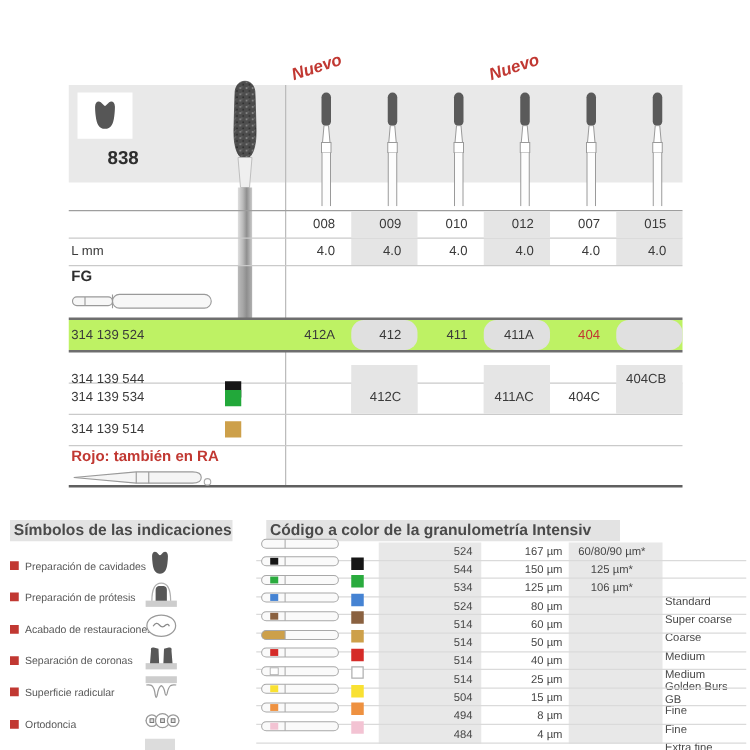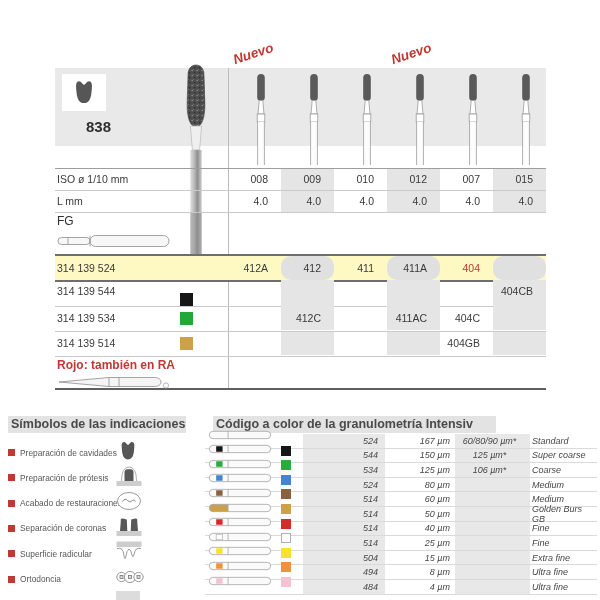--- a/index.html
+++ b/index.html
@@ -15,50 +15,50 @@
   .nuevo1{left:236px;top:52px;} .nuevo2{left:394px;top:52px;}
   .vline{position:absolute;left:228px;top:68px;width:1px;height:321px;background:#bcbcbc;}
   .hline{position:absolute;left:55px;width:491px;}
   .sbur{position:absolute;top:73px;width:18px;height:92px;}
   .bigbur{position:absolute;left:181px;top:64px;width:30px;height:191px;}
   .trow{position:absolute;left:55px;width:491px;font-size:10.5px;}
   .trow .tlabel{position:absolute;left:2px;}
   .trow .cells{position:absolute;left:173px;top:0;width:318px;height:100%;display:flex;}
   .cell{width:53px;height:100%;box-sizing:border-box;text-align:right;padding-right:13px;}
   .cell.band{background:#e5e5e5;}
-  .code-row.tinted{background:#fef9c3;}
+  .code-row.tinted{background:#bef264;}
   .code-row.tinted .cell.band{background:#e0e0e0;border-radius:10px;}
   .cell.red{color:#c13832;}
   .chip{position:absolute;left:125px;top:50%;margin-top:-6.5px;width:13px;height:13px;}
-  .fg-label{position:absolute;left:57px;top:214px;font-size:12px;font-weight:400;color:#2e2e2e;}
+  .fg-label{position:absolute;left:57px;top:214px;font-size:12px;font-weight:700;color:#2e2e2e;}
   .fg-bur{position:absolute;left:57px;top:232px;width:115px;height:18px;}
   .note-red{position:absolute;left:57px;top:358px;font-size:12px;font-weight:700;color:#c13832;}
   .ra-bur{position:absolute;left:57px;top:374px;width:120px;height:16px;}
   
   .sec-title{position:absolute;top:416px;height:17px;line-height:17px;background:#e3e3e3;
              font-size:12.5px;font-weight:700;color:#4a4a4a;padding-left:3px;box-sizing:border-box;}
   #symbols-title{left:8px;width:178px;}
   #gran-title{left:213px;width:283px;}
   .sym-item{position:absolute;left:8px;width:190px;height:25px;}
   .sym-bullet{position:absolute;left:0;top:9px;width:7px;height:7px;background:#c13832;}
   .sym-label{position:absolute;left:12px;top:50%;transform:translateY(-50%);font-size:8.4px;color:#575757;}
   .sym-icon{position:absolute;left:108px;top:50%;transform:translateY(-50%);}
   .icon-stub{position:absolute;left:116px;top:591px;width:24px;height:9px;background:#dcdcdc;}
   .gstripe{position:absolute;top:434px;height:161px;background:#e8e8e8;}
   #gstripe-a{left:303px;width:82px;} #gstripe-b{left:455px;width:75px;}
   .grow{position:absolute;left:205px;width:392px;height:14.6px;box-sizing:border-box;
-        border-bottom:1px solid #dadada;font-size:9px;color:#474747;font-style:italic;}
+        border-bottom:1px solid #dadada;font-size:9px;color:#474747;}
   .grow .gbur{position:absolute;left:2px;top:1.5px;}
   .grow .gchip{position:absolute;left:76px;top:2px;width:10px;height:10px;}
   .grow .gchip.white{border:1px solid #b0b0b0;box-sizing:border-box;}
   .grow span{position:absolute;top:50%;transform:translateY(-50%);}
   .gcode{left:98px;width:75px;text-align:right;}
   .ggrain{left:182px;width:63px;text-align:right;}
   .galt{left:249px;width:71px;text-align:center;}
-  .gname{left:327px;}
+  .gname{left:327px;margin-top:40px;}
 </style>
 </head>
 <body>
 
 <div id="page">
 
   <div class="panel">
     <div class="shape-box">
       <svg width="30" height="27" viewBox="0 0 34 30">
         <path d="M8,7 C8,2.5 11,1.2 13.2,2.8 C14.8,4 16,6.2 17,6.2 C18,6.2 19.2,4 20.8,2.8
@@ -150,21 +150,20 @@
   <div class="hline" style="top:190px;height:1px;background:#cacaca;"></div>
   <div class="hline" style="top:212px;height:1px;background:#cacaca;"></div>
   <div class="hline" style="top:254px;height:2px;background:#6e6e6e;"></div>
   <div class="hline" style="top:280px;height:2px;background:#6e6e6e;"></div>
   <div class="hline" style="top:306px;height:1px;background:#cacaca;"></div>
   <div class="hline" style="top:331px;height:1px;background:#cacaca;"></div>
   <div class="hline" style="top:356px;height:1px;background:#cacaca;"></div>
   <div class="hline" style="top:388px;height:2px;background:#5f5f5f;"></div>
 
   <div class="trow" style="top:169px;height:21px;line-height:21px;">
-    <span class="tlabel">ISO ø 1/10 mm</span>
     <div class="cells">
         <div class="cell">008</div>
         <div class="cell band">009</div>
         <div class="cell">010</div>
         <div class="cell band">012</div>
         <div class="cell">007</div>
         <div class="cell band">015</div>
       </div>
   </div>
   <div class="trow" style="top:191px;height:21px;line-height:21px;">
@@ -192,21 +191,21 @@
         <span class="tlabel">314 139 524</span>
         <div class="cells">
           <div class="cell">412A</div>
           <div class="cell band">412</div>
           <div class="cell">411</div>
           <div class="cell band">411A</div>
           <div class="cell red">404</div>
           <div class="cell band"></div>
         </div>
       </div>
-      <div class="trow code-row" style="top: 280px; height: 39px; line-height: 23px;">
+      <div class="trow code-row" style="top: 292px; height: 39px; line-height: 23px;">
         <span class="tlabel">314 139 544</span>
         <span class="chip" style="background: rgb(22, 22, 22);"></span>
         <div class="cells">
           <div class="cell"></div>
           <div class="cell band"></div>
           <div class="cell"></div>
           <div class="cell band"></div>
           <div class="cell"></div>
           <div class="cell band">404CB</div>
         </div>
@@ -219,28 +218,20 @@
           <div class="cell band">412C</div>
           <div class="cell"></div>
           <div class="cell band">411AC</div>
           <div class="cell">404C</div>
           <div class="cell band"></div>
         </div>
       </div>
       <div class="trow code-row" style="top: 332px; height: 23px; line-height: 23px;">
         <span class="tlabel">314 139 514</span>
         <span class="chip" style="background: rgb(205, 160, 74);"></span>
-        <div class="cells">
-          <div class="cell"></div>
-          <div class="cell band"></div>
-          <div class="cell"></div>
-          <div class="cell band"></div>
-          <div class="cell">404GB</div>
-          <div class="cell band"></div>
-        </div>
       </div>
     </div>
 
   <div class="note-red">Rojo: también en RA</div>
   <svg class="ra-bur" viewBox="0 0 120 16">
     <path d="M2,8 L52,3.5 L97,3.5 C102,3.5 104,5.5 104,8 C104,10.5 102,12.5 97,12.5 L52,12.5 Z" fill="#f5f5f5" stroke="#9a9a9a" stroke-width="0.9"></path>
     <line x1="52" y1="3.5" x2="52" y2="12.5" stroke="#9a9a9a" stroke-width="0.9"></line>
     <line x1="62" y1="3.5" x2="62" y2="12.5" stroke="#9a9a9a" stroke-width="0.9"></line>
     <circle cx="109" cy="11.5" r="2.6" fill="none" stroke="#ababab" stroke-width="0.9"></circle>
   </svg>

